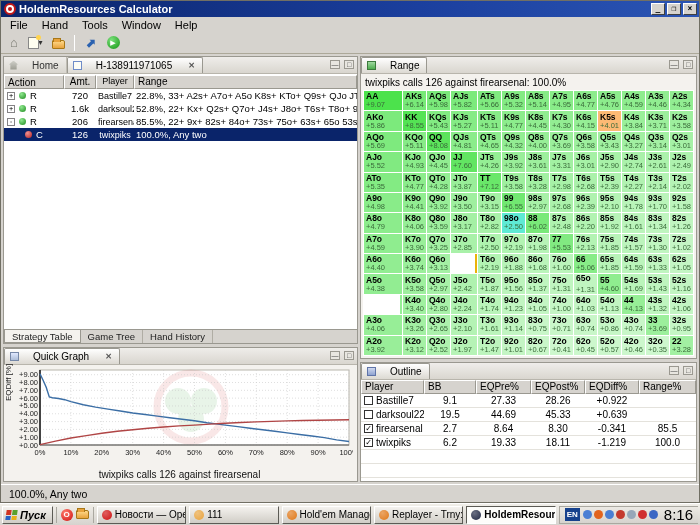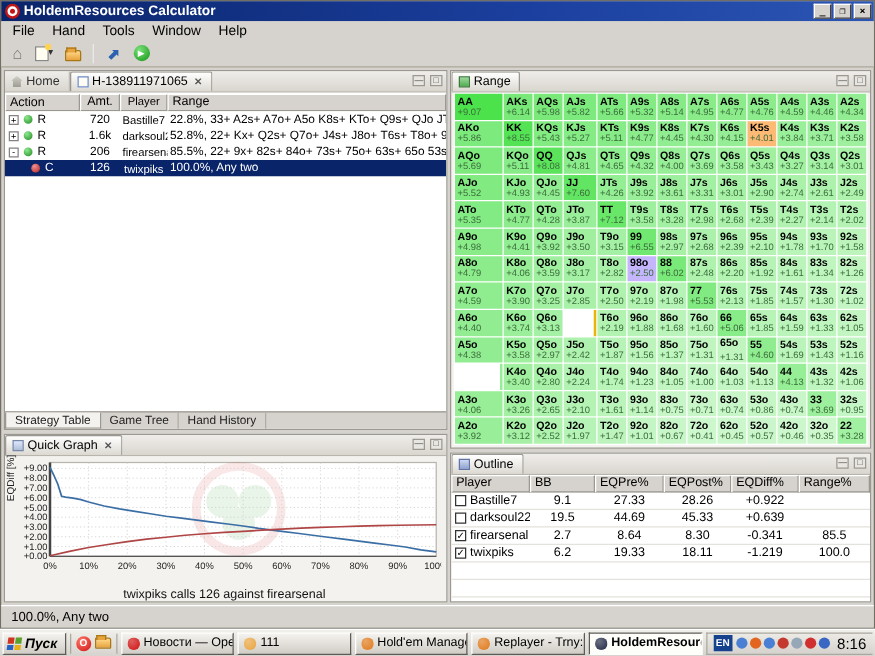--- a/index.html
+++ b/index.html
@@ -44,21 +44,21 @@
     color:#fff; font-size:7px; display:flex; align-items:center; justify-content:center; }
 
   
   .main { flex:1; display:flex; gap:2px; padding:2px; overflow:hidden; }
   .left-col { width:355px; display:flex; flex-direction:column; gap:3px; }
   .right-col { flex:1; display:flex; flex-direction:column; gap:3px; }
 
   .panel { border:1px solid #9a9890; background:#f4f2ee; display:flex; flex-direction:column; overflow:hidden; }
   .tab-bar { height:17px; display:flex; align-items:flex-end; background:linear-gradient(#efedea,#d9d6cf);
     border-bottom:1px solid #b8b5ac; position:relative; }
-  .tab { display:flex; align-items:center; gap:3px; padding:2px 7px 2px 5px; font-size:10px;
+  .tab { display:flex; align-items:center; gap:14px; padding:2px 7px 2px 5px; font-size:10px;
     color:#333; height:16px; border-right:1px solid #c0bdb4; white-space:nowrap; }
   .tab.active { background:linear-gradient(#ffffff,#dcd9d2); border:1px solid #9a9890; border-bottom:none;
     border-radius:2px 2px 0 0; color:#000; }
   .tab .close-x { font-size:8px; color:#555; margin-left:2px; font-weight:bold; }
   .tab-icon { width:9px; height:9px; display:inline-block; }
   .ti-home { background:linear-gradient(#cfcfc8,#9a9a90); clip-path:polygon(50% 0,100% 45%,85% 45%,85% 100%,15% 100%,15% 45%,0 45%); }
   .ti-hand { background:#fdfdf5; border:1px solid #6f8cc8; }
   .ti-range { background:linear-gradient(#9fd89f,#4fae4f); border:1px solid #3c7a3c; }
   .ti-outline { background:linear-gradient(#cfd8ef,#8fa3d0); border:1px solid #5f74a8; }
   .ti-graph { background:linear-gradient(#dfe8ff,#aebed8); border:1px solid #7688a8; }
@@ -137,21 +137,21 @@
   .task-btn { height:18px; flex:1; max-width:96px; display:flex; align-items:center; gap:3px; padding:0 4px;
     background:linear-gradient(#f4f2ee,#d0cdc6); border:1px solid #fff; border-right-color:#5c5b55;
     border-bottom-color:#5c5b55; font-size:10px; white-space:nowrap; overflow:hidden; }
   .task-btn.active { background:#fdfdfa; border:1px solid #5c5b55; border-right-color:#fff; border-bottom-color:#fff; font-weight:bold; }
   .task-ico { width:10px; height:10px; border-radius:50%; flex:none; }
   .tray { margin-left:auto; display:flex; align-items:center; gap:3px; height:18px;
     border:1px solid #aaa8a0; border-right:none; padding:0 5px; background:linear-gradient(#eceae4,#d6d3ce); }
   .lang-badge { width:15px; height:13px; background:#16418c; color:#fff; font-size:8px; font-weight:bold;
     text-align:center; line-height:13px; }
   .tray-ico { width:9px; height:9px; border-radius:50%; }
-  .clock { font-size:12px; padding-left:3px; }
+  .clock { font-size:15px; padding-left:3px; }
 </style>
 </head>
 <body>
 
 <div class="desktop">
   <div class="app-window">
 
     <div class="title-bar">
       <span class="app-icon"></span>
       <span class="title-text">HoldemResources Calculator</span>
@@ -349,20 +349,21 @@
           <div class="tab-bar">
             <span class="tab active">
               <span class="tab-icon ti-range"></span>
               <span>Range</span>
             </span>
             <span class="panel-ctl">
               <span>—</span>
               <span>□</span>
             </span>
           </div>
+          <div class="range-caption">twixpiks calls 126 against firearsenal: 100.0%</div>
           <div class="range-grid" id="range-grid">
               <div class="rg-cell" style="background: rgb(76, 226, 76);">
                 <div class="rg-hand">AA</div>
                 <div class="rg-val">+9.07</div>
               </div>
               <div class="rg-cell" style="background: rgb(120, 233, 120);">
                 <div class="rg-hand">AKs</div>
                 <div class="rg-val">+6.14</div>
               </div>
               <div class="rg-cell" style="background: rgb(122, 233, 122);">
@@ -682,21 +683,21 @@
                 <div class="rg-val">+3.59</div>
               </div>
               <div class="rg-cell" style="background: rgb(164, 240, 164);">
                 <div class="rg-hand">J8o</div>
                 <div class="rg-val">+3.17</div>
               </div>
               <div class="rg-cell" style="background: rgb(169, 241, 169);">
                 <div class="rg-hand">T8o</div>
                 <div class="rg-val">+2.82</div>
               </div>
-              <div class="rg-cell" style="background: #c4b5fd;">
+              <div class="rg-cell" style="background: #5eead4;">
                 <div class="rg-hand">98o</div>
                 <div class="rg-val">+2.50</div>
               </div>
               <div class="rg-cell" style="background: rgb(121, 233, 121);">
                 <div class="rg-hand">88</div>
                 <div class="rg-val">+6.02</div>
               </div>
               <div class="rg-cell" style="background: rgb(174, 242, 174);">
                 <div class="rg-hand">87s</div>
                 <div class="rg-val">+2.48</div>

